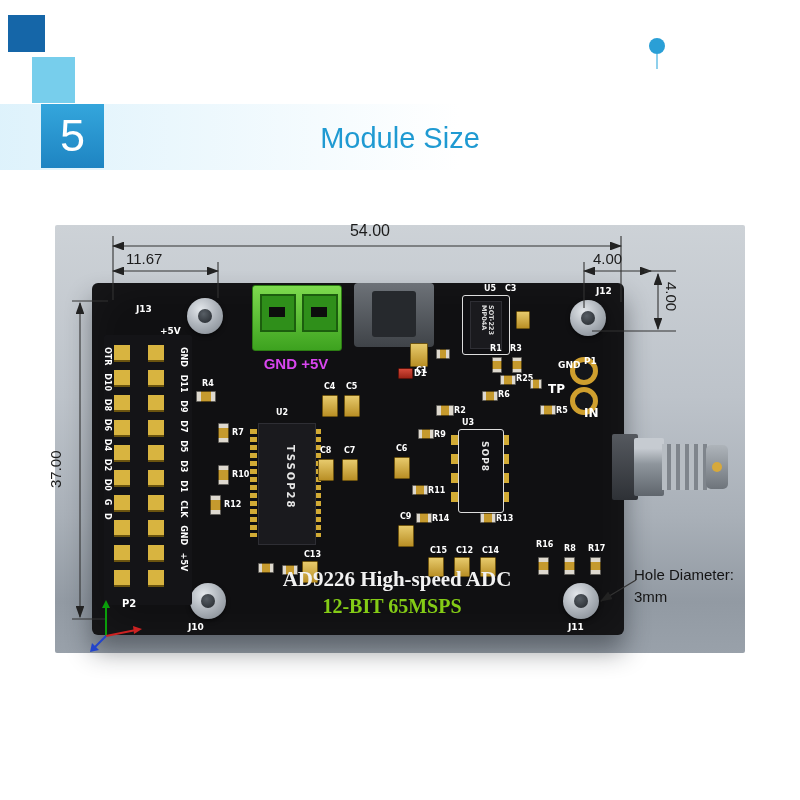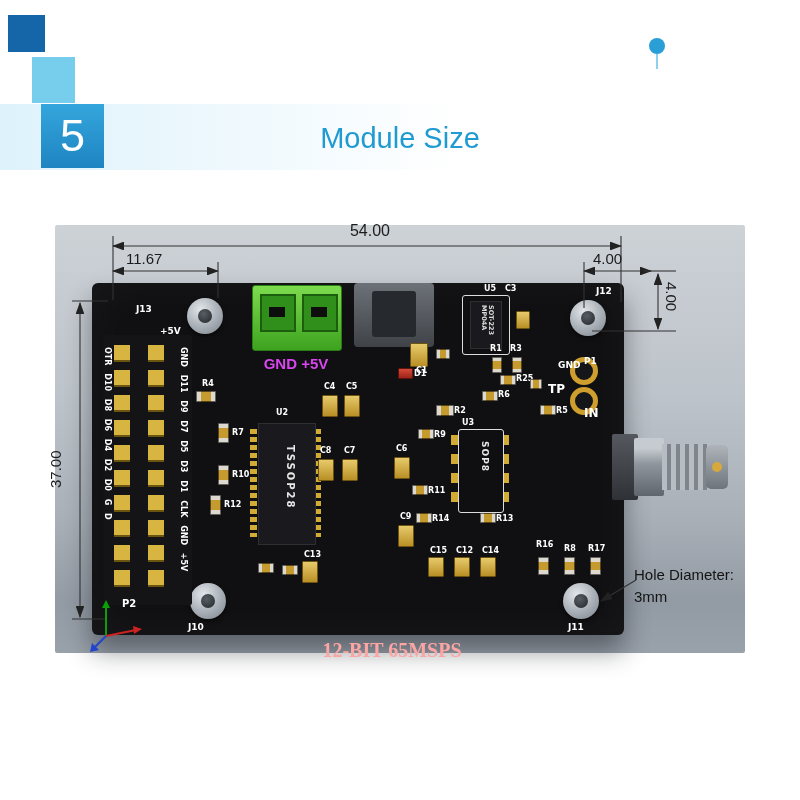--- a/index.html
+++ b/index.html
@@ -54,21 +54,21 @@
   .pins-v4{background:repeating-linear-gradient(180deg,#d2ab35 0 10px,rgba(0,0,0,0) 10px 19px);}
   .rot90{transform:rotate(90deg);transform-origin:0 0;}
   .rotm90{transform:rotate(-90deg);transform-origin:0 0;}
   .chiptxt{color:#e8e8e8;font:700 10px "DejaVu Sans",sans-serif;letter-spacing:2px;white-space:nowrap;}
   .u5txt{color:#ddd;font:700 6.5px "DejaVu Sans",sans-serif;white-space:nowrap;line-height:1.15;}
   .outline{border:1.5px solid #ddd;border-radius:3px;background:#0f0f12;}
   .pincol{background:repeating-linear-gradient(180deg,#d8b440 0 15px,#6b540f 15px 17px,rgba(0,0,0,0) 17px 25px);}
   .hdrlbl{color:#fff;font:700 8px "DejaVu Sans",sans-serif;word-spacing:5px;white-space:nowrap;width:250px;}
   .tp-ring{width:18px;height:18px;border-radius:50%;border:5px solid #cf9f2e;background:#14161a;}
   .silk1{color:#f2f2f2;font:700 21px "Liberation Serif",serif;text-align:center;white-space:nowrap;}
-  .silk2{color:#fca5a5;font:700 20px "Liberation Serif",serif;text-align:center;white-space:nowrap;margin-top:44px;}
+  .silk2{color:#84cc16;font:700 20px "Liberation Serif",serif;text-align:center;white-space:nowrap;}
   .hole-note{color:#141414;font-size:15px;line-height:1.45;white-space:nowrap;}
   
   .sma-flange{left:0;top:6px;width:26px;height:66px;background:linear-gradient(180deg,#55595f,#2e3136);border-radius:2px;}
   .sma-nut{left:22px;top:10px;width:30px;height:58px;background:linear-gradient(180deg,#c6cbd1 0 18%,#8e959c 45%,#5f656c 100%);border-radius:2px;}
   .sma-barrel{left:50px;top:16px;width:48px;height:46px;background:repeating-linear-gradient(90deg,#b7bdc3 0 5px,#7f858c 5px 9px);}
   .sma-cap{left:94px;top:17px;width:22px;height:44px;border-radius:5px;background:linear-gradient(180deg,#aeb4ba,#6e747b);}
   .sma-cap::after{content:"";position:absolute;left:6px;top:17px;width:10px;height:10px;border-radius:50%;background:#d7a93c;}
   svg{display:block;}
 </style>
 </head>
@@ -206,20 +206,21 @@
   <div class="p smdv" style="left:472px;top:274px;width:9px;height:16px;"></div>
   <div class="p lbl" style="left:472px;top:262px;">R8</div>
   <div class="p smdv" style="left:498px;top:274px;width:9px;height:16px;"></div>
   <div class="p lbl" style="left:496px;top:262px;">R17</div>
 
   <div class="p smdh" style="left:166px;top:280px;width:14px;height:8px;"></div>
   <div class="p smdh" style="left:190px;top:282px;width:14px;height:8px;"></div>
   <div class="p smdh" style="left:344px;top:66px;width:12px;height:8px;"></div>
   <div class="p smdh" style="left:438px;top:96px;width:10px;height:8px;"></div>
 
+  <div class="p silk1" style="left:145px;top:284px;width:320px;">AD9226 High-speed ADC</div>
   <div class="p silk2" style="left:180px;top:312px;width:240px;">12-BIT 65MSPS</div>
 </div>
 
 <div class="p" style="left:612px;top:428px;width:116px;height:78px;">
   <div class="p sma-flange"></div>
   <div class="p sma-nut"></div>
   <div class="p sma-barrel"></div>
   <div class="p sma-cap"></div>
 </div>
 

